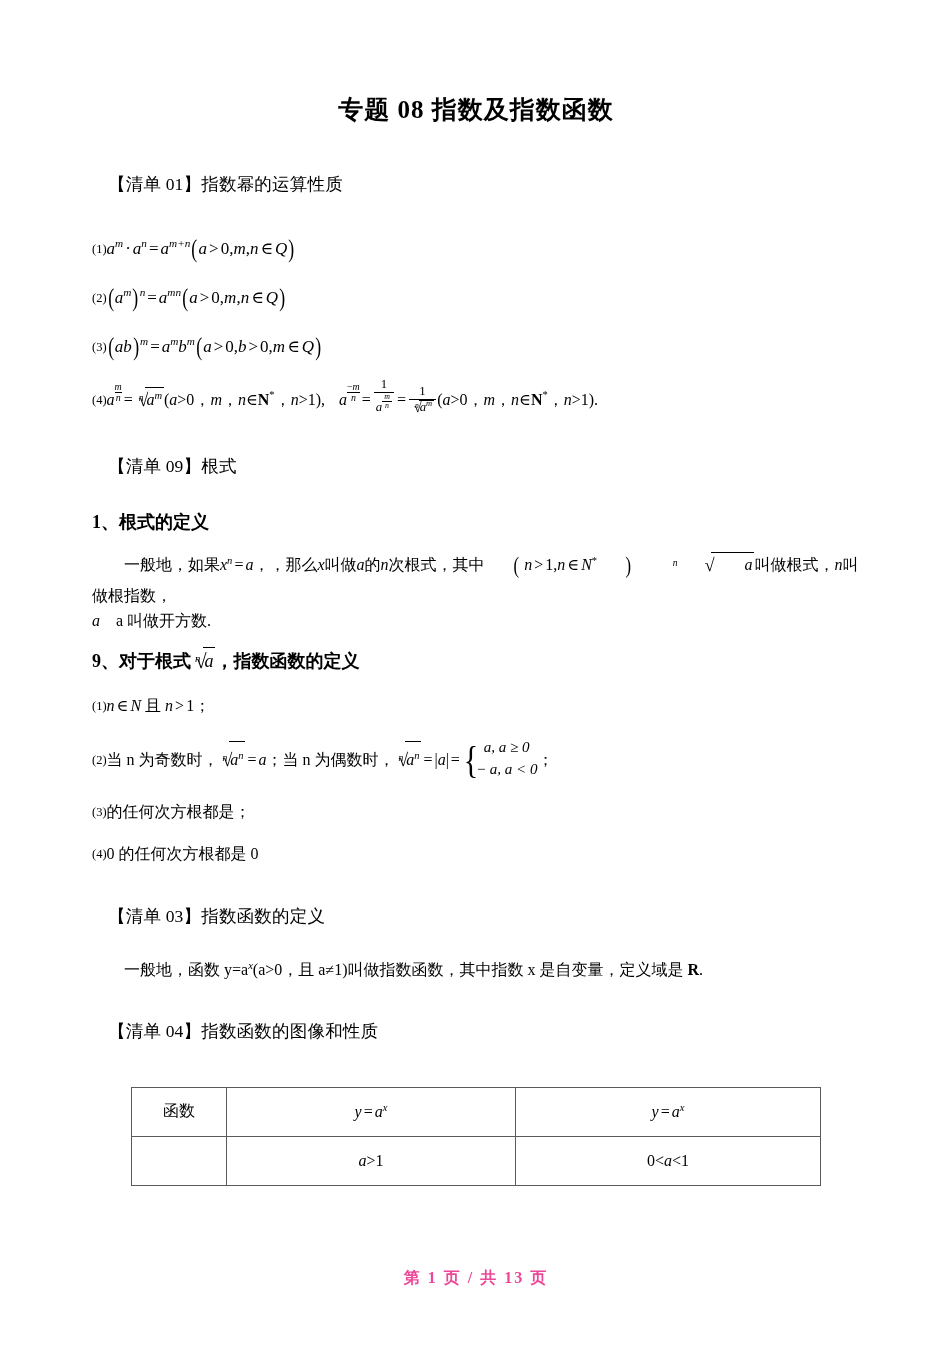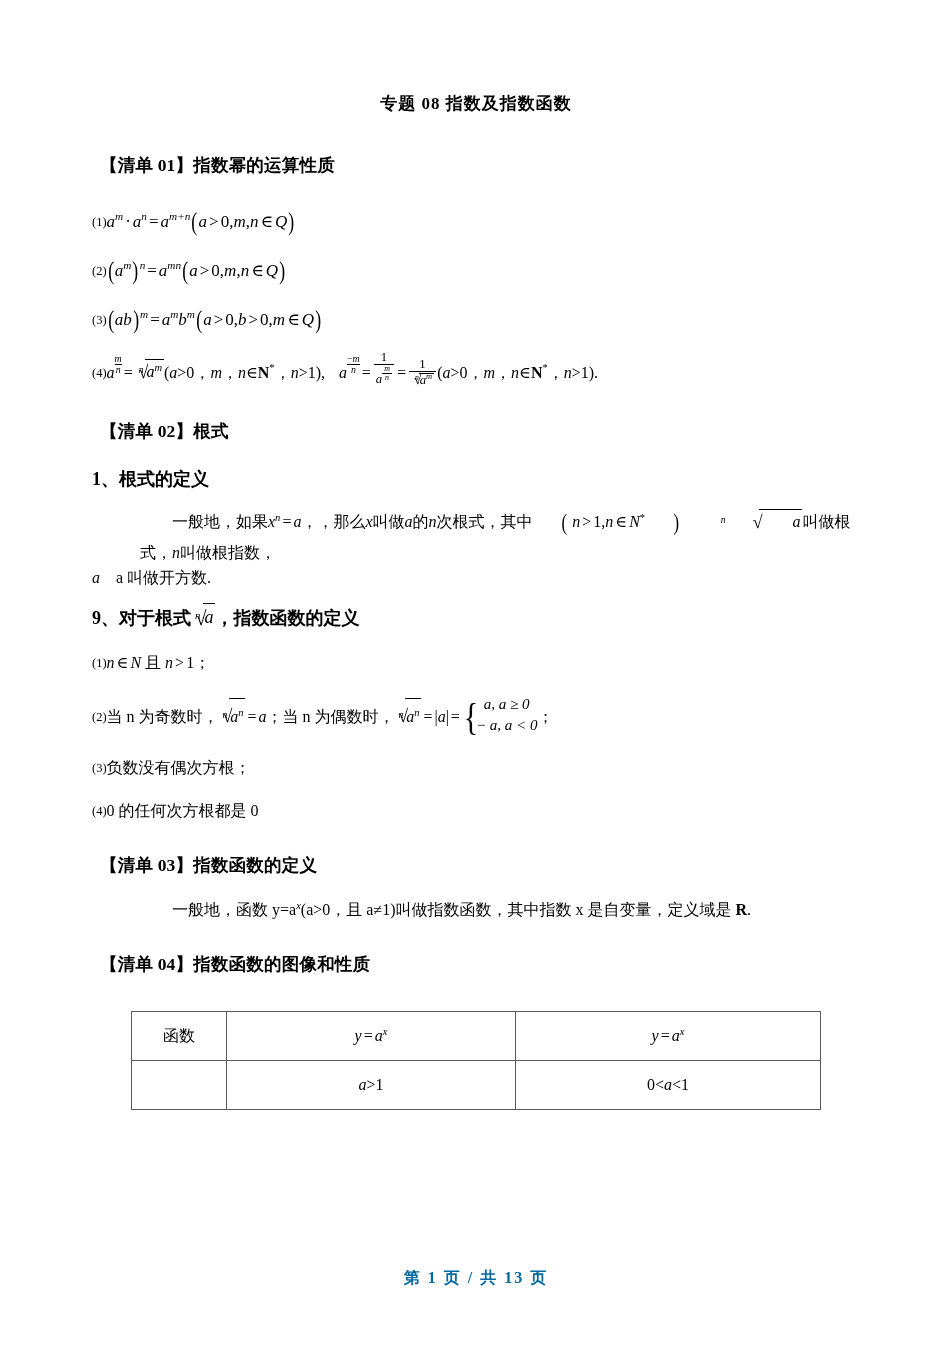--- a/index.html
+++ b/index.html
@@ -19,53 +19,52 @@
     position: relative;
     width: 952px;
     height: 1347px;
     box-sizing: border-box;
     padding: 0 92px;
   }
 
   
   .doc-title {
     text-align: center;
-    font-size: 17px;
+    font-size: 25px;
     font-weight: bold;
     letter-spacing: 1px;
     margin: 0;
     padding-top: 92px;
     padding-bottom: 0;
     line-height: 1.4;
   }
 
   
   .section-heading {
     font-size: 17.5px;
-    font-weight: bold;
-    margin: 8px;
+    font-weight: normal;
+    margin: 16px;
     line-height: 1.5;
     letter-spacing: 0.2px;
   }
   .sub-heading {
     font-size: 18px;
     font-weight: bold;
     margin: 0;
     line-height: 1.5;
   }
 
   
   .para {
     font-size: 16px;
     line-height: 1.55;
     margin: 0;
   }
   .indent {
     text-indent: 2em;
-    margin-left: 48px;
   }
 
   
   .mi {
     font-family: "Liberation Serif", "DejaVu Serif", serif;
     font-style: italic;
   }
   .mu { font-style: normal; }
   .mbf { font-weight: bold; font-style: normal; }
   sup.ex {
@@ -201,21 +200,21 @@
   
   .footer {
     position: absolute;
     left: 0;
     right: 0;
     bottom: 58px;
     text-align: center;
     font-size: 16px;
     font-weight: bold;
     letter-spacing: 2px;
-    color: #0369a1;
+    color: #ec4899;
   }
 
   
   .sp-a { height: 28px; }
   .sp-b { height: 18px; }
   .sp-c { height: 12px; }
   .sp-d { height: 22px; }
   .sp-e { height: 14px; }
   .sp-f { height: 20px; }
   .sp-g { height: 26px; }
@@ -250,21 +249,21 @@
   </div>
 
   <div class="sp-c"></div>
 
   <div class="eqline" style="font-size:16px;">
     <span class="idx">(4)</span><span class="mi">a</span><span class="sfrac"><span class="num mi">m</span><span class="den mi">n</span></span><span class="op">=</span><span class="rad"><span class="deg">n</span><span class="sign">√</span><span class="bar"><span class="mi">a</span><sup class="ex">m</sup></span></span><span class="mu">(</span><span class="mi">a</span><span class="mu">&gt;0，</span><span class="mi">m</span><span class="mu">，</span><span class="mi">n</span><span class="mu">∈</span><span class="mbf">N</span><sup class="exn">*</sup><span class="mu">，</span><span class="mi">n</span><span class="mu">&gt;1),</span><span style="display:inline-block;width:14px;"></span><span class="mi">a</span><span class="sfrac"><span class="num mu">−<span class="mi">m</span></span><span class="den mi">n</span></span><span class="op">=</span><span class="frac"><span class="num mu">1</span><span class="den"><span class="mi">a</span><span class="sfrac"><span class="num mi">m</span><span class="den mi">n</span></span></span></span><span class="op">=</span><span class="frac"><span class="num mu">1</span><span class="den"><span class="rad"><span class="deg">n</span><span class="sign">√</span><span class="bar"><span class="mi">a</span><sup class="ex">m</sup></span></span></span></span><span class="mu">(</span><span class="mi">a</span><span class="mu">&gt;0，</span><span class="mi">m</span><span class="mu">，</span><span class="mi">n</span><span class="mu">∈</span><span class="mbf">N</span><sup class="exn">*</sup><span class="mu">，</span><span class="mi">n</span><span class="mu">&gt;1).</span>
   </div>
 
   <div class="sp-d"></div>
 
-  <div class="section-heading">【清单 02】根式</div>
+  <div class="section-heading">【清单 09】根式</div>
 
   <div class="sp-e"></div>
 
   <div class="sub-heading">1、根式的定义</div>
 
   <div class="sp-c"></div>
 
   <div class="para indent">
     <span>一般地，如果</span><span class="mi">x</span><sup class="ex">n</sup><span class="op">=</span><span class="mi">a</span><span class="mu">，</span><span>，那么</span><span class="mi">x</span><span>叫做</span><span class="mi">a</span><span>的</span><span class="mi">n</span><span>次根式，其中</span><span class="big-paren">(</span><span class="mi">n</span><span class="op">&gt;</span><span class="mu">1,</span><span class="mi">n</span><span class="op">∈</span><span class="mi">N</span><sup class="exn">*</sup><span class="big-paren">)</span><span class="rad"><span class="deg">n</span><span class="sign">√</span><span class="bar"><span class="mi">a</span></span></span><span>叫做根式，</span><span class="mi">n</span><span>叫做根指数，</span>
   </div>
@@ -287,21 +286,21 @@
 
   <div class="sp-b"></div>
 
   <div class="para" style="line-height:2.2;">
     <span class="idx">(2)</span><span>当 n 为奇数时，</span><span class="rad"><span class="deg">n</span><span class="sign">√</span><span class="bar"><span class="mi">a</span><sup class="ex">n</sup></span></span><span class="op">=</span><span class="mi">a</span><span>；当 n 为偶数时，</span><span class="rad"><span class="deg">n</span><span class="sign">√</span><span class="bar"><span class="mi">a</span><sup class="ex">n</sup></span></span><span class="op">=</span><span class="abs">|</span><span class="mi">a</span><span class="abs">|</span><span class="op">=</span><span class="cases"><span class="brace">{</span><span class="rows"><span class="mi">a, a ≥ 0</span><span class="mi">− a, a &lt; 0</span></span></span><span class="mu">；</span>
   </div>
 
   <div class="sp-e"></div>
 
   <div class="para">
-    <span class="idx">(3)</span><span>负数没有偶次方根；</span>
+    <span class="idx">(3)</span><span>的任何次方根都是；</span>
   </div>
 
   <div class="sp-b"></div>
 
   <div class="para">
     <span class="idx">(4)</span><span>0 的任何次方根都是 0</span>
   </div>
 
   <div class="sp-f"></div>
 

